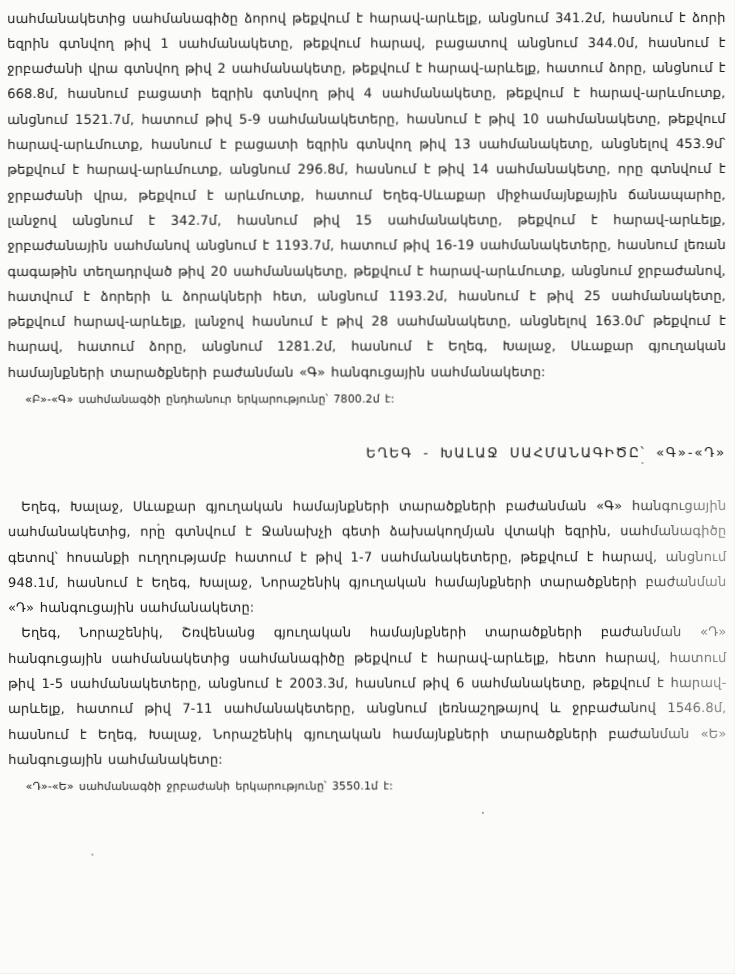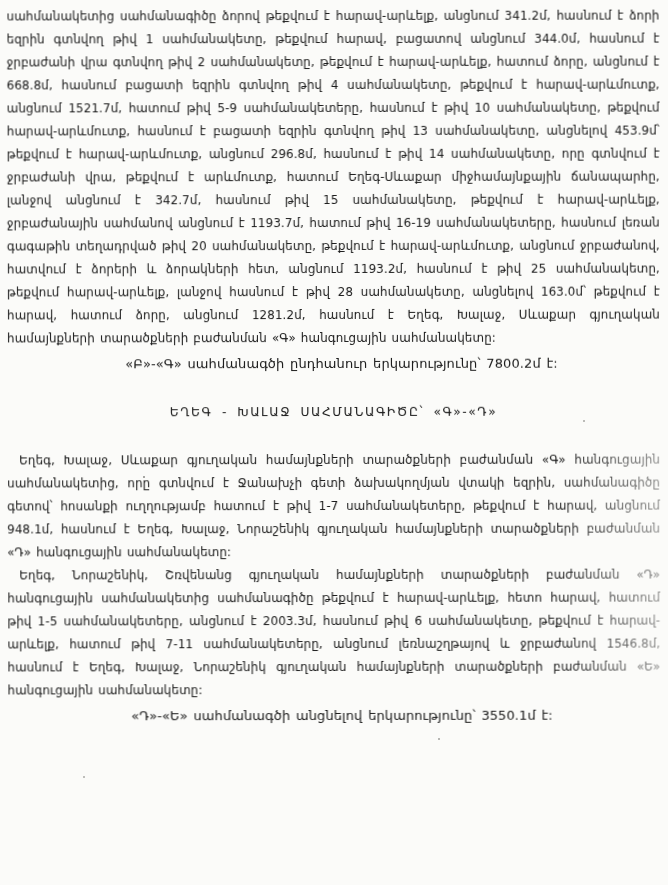--- a/index.html
+++ b/index.html
@@ -27,32 +27,32 @@
   .body-para {
     font-size: 11.9px;
     line-height: 23px;
     text-align: justify;
     letter-spacing: 0.1px;
     word-spacing: 1.2px;
     margin: 0;
   }
   .body-para.indent { text-indent: 12px; }
   .total-line {
-    font-size: 13px;
+    font-size: 10px;
     line-height: 23px;
-    text-align: center;
+    text-align: left;
     text-indent: 16px;
     letter-spacing: 0.1px;
     word-spacing: 1.5px;
     margin: 2px 0 2px 0;
   }
   .heading-line {
     font-size: 12.2px;
     line-height: 23px;
-    text-align: center;
+    text-align: right;
     letter-spacing: 1.6px;
     word-spacing: 4px;
     font-weight: 400;
     margin: 26px 0 25px 0;
     white-space: nowrap;
   }
   
   .page::after {
     content: "";
     position: absolute;
@@ -80,15 +80,15 @@
 </head>
 <body>
 
 <div class="page" style="--paper: #fbfbf9; --ink: #242424;">
   <div class="doc" id="doc-container">
       <div class="body-para">սահմանակետից սահմանագիծը ձորով թեքվում է հարավ-արևելք, անցնում 341.2մ, հասնում է ձորի եզրին գտնվող թիվ 1 սահմանակետը, թեքվում հարավ, բացատով անցնում 344.0մ, հասնում է ջրբաժանի վրա գտնվող թիվ 2 սահմանակետը, թեքվում է հարավ-արևելք, հատում ձորը, անցնում է 668.8մ, հասնում բացատի եզրին գտնվող թիվ 4 սահմանակետը, թեքվում է հարավ-արևմուտք, անցնում 1521.7մ, հատում թիվ 5-9 սահմանակետերը, հասնում է թիվ 10 սահմանակետը, թեքվում հարավ-արևմուտք, հասնում է բացատի եզրին գտնվող թիվ 13 սահմանակետը, անցնելով 453.9մ՝ թեքվում է հարավ-արևմուտք, անցնում 296.8մ, հասնում է թիվ 14 սահմանակետը, որը գտնվում է ջրբաժանի վրա, թեքվում է արևմուտք, հատում Եղեգ-Սևաքար միջհամայնքային ճանապարհը, լանջով անցնում է 342.7մ, հասնում թիվ 15 սահմանակետը, թեքվում է հարավ-արևելք, ջրբաժանային սահմանով անցնում է 1193.7մ, հատում թիվ 16-19 սահմանակետերը, հասնում լեռան գագաթին տեղադրված թիվ 20 սահմանակետը, թեքվում է հարավ-արևմուտք, անցնում ջրբաժանով, հատվում է ձորերի և ձորակների հետ, անցնում 1193.2մ, հասնում է թիվ 25 սահմանակետը, թեքվում հարավ-արևելք, լանջով հասնում է թիվ 28 սահմանակետը, անցնելով 163.0մ՝ թեքվում է հարավ, հատում ձորը, անցնում 1281.2մ, հասնում է Եղեգ, Խալաջ, Սևաքար գյուղական համայնքների տարածքների բաժանման «Գ» հանգուցային սահմանակետը:</div>
       <div class="total-line">«Բ»-«Գ» սահմանագծի ընդհանուր երկարությունը՝  7800.2մ է:</div>
       <div class="heading-line">ԵՂԵԳ - ԽԱԼԱՋ  ՍԱՀՄԱՆԱԳԻԾԸ՝  «Գ»-«Դ»</div>
       <div class="body-para indent">Եղեգ, Խալաջ, Սևաքար գյուղական համայնքների տարածքների բաժանման «Գ» հանգուցային սահմանակետից, որը գտնվում է Ջանախչի գետի ձախակողմյան վտակի եզրին, սահմանագիծը գետով՝ հոսանքի ուղղությամբ հատում է թիվ 1-7 սահմանակետերը, թեքվում է հարավ, անցնում 948.1մ, հասնում է Եղեգ, Խալաջ, Նորաշենիկ գյուղական համայնքների տարածքների բաժանման «Դ» հանգուցային սահմանակետը:</div>
       <div class="body-para indent">Եղեգ, Նորաշենիկ, Շռվենանց գյուղական համայնքների տարածքների բաժանման «Դ» հանգուցային սահմանակետից սահմանագիծը թեքվում է հարավ-արևելք, հետո հարավ, հատում թիվ 1-5 սահմանակետերը, անցնում է 2003.3մ, հասնում թիվ 6 սահմանակետը, թեքվում է հարավ-արևելք, հատում թիվ 7-11 սահմանակետերը, անցնում լեռնաշղթայով և ջրբաժանով 1546.8մ, հասնում է Եղեգ, Խալաջ, Նորաշենիկ գյուղական համայնքների տարածքների բաժանման «Ե» հանգուցային սահմանակետը:</div>
-      <div class="total-line">«Դ»-«Ե» սահմանագծի անցնելով երկարությունը՝  3550.1մ է:</div>
+      <div class="total-line">«Դ»-«Ե» սահմանագծի ջրբաժանի երկարությունը՝  3550.1մ է:</div>
     </div>
 </div>
 
 </body></html>

